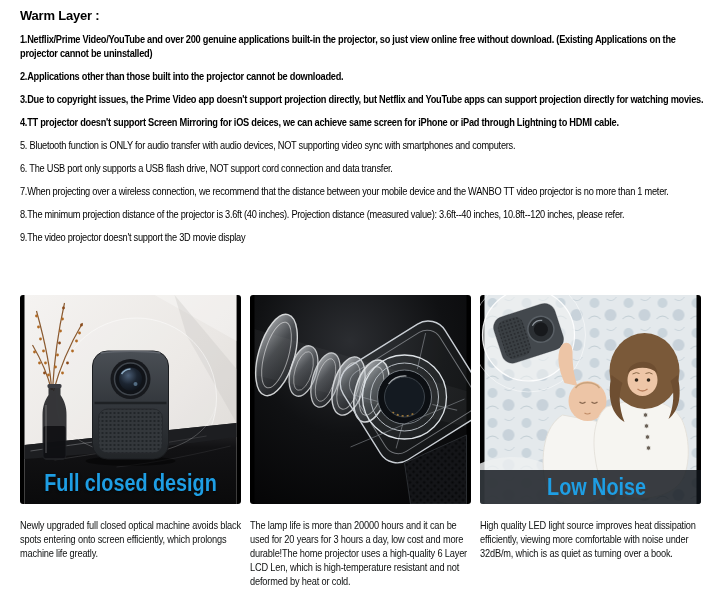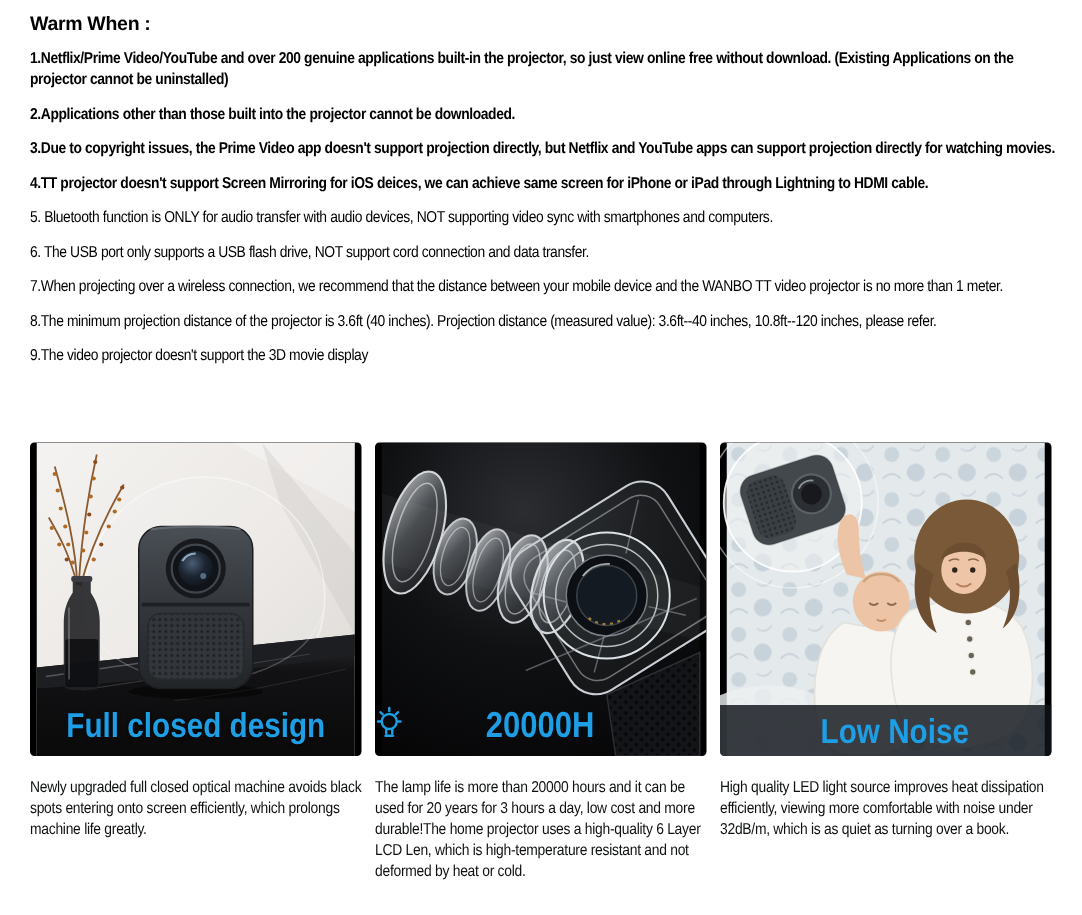--- a/index.html
+++ b/index.html
@@ -41,21 +41,21 @@
   .banner3-strip .banner-text{position:static;font-size:23px;}
   figcaption{
     margin-top:14px;font-size:10.5px;line-height:14px;letter-spacing:-0.2px;color:#0f1111;
     transform:scaleX(0.88);transform-origin:0 0;width:113.6%;
   }
 </style>
 </head>
 <body>
 
 <section class="warm-tips">
-  <h2>Warm When :</h2>
+  <h2>Warm Layer :</h2>
   <p class="bold">1.Netflix/Prime Video/YouTube and over 200 genuine applications built-in the projector, so just view online free without download. (Existing Applications on the projector cannot be uninstalled)</p>
   <p class="bold">2.Applications other than those built into the projector cannot be downloaded.</p>
   <p class="bold">3.Due to copyright issues, the Prime Video app doesn't support projection directly, but Netflix and YouTube apps can support projection directly for watching movies.</p>
   <p class="bold">4.TT projector doesn't support Screen Mirroring for iOS deices, we can achieve same screen for iPhone or iPad through Lightning to HDMI cable.</p>
   <p>5. Bluetooth function is ONLY for audio transfer with audio devices, NOT supporting video sync with smartphones and computers.</p>
   <p>6. The USB port only supports a USB flash drive, NOT support cord connection and data transfer.</p>
   <p>7.When projecting over a wireless connection, we recommend that the distance between your mobile device and the WANBO TT video projector is no more than 1 meter.</p>
   <p>8.The minimum projection distance of the projector is 3.6ft (40 inches). Projection distance (measured value): 3.6ft--40 inches, 10.8ft--120 inches, please refer.</p>
   <p>9.The video projector doesn't support the 3D movie display</p>
 </section>
@@ -206,28 +206,20 @@
           <circle cx="150" cy="102" r="42" fill="rgba(212,218,224,0.06)" stroke="#dde2e6" stroke-width="1.3"></circle>
           <circle cx="150" cy="102" r="34" fill="none" stroke="#b8bec4" stroke-width="1"></circle>
           <circle cx="150" cy="102" r="27" fill="#0c0f13" stroke="#787e84" stroke-width="1"></circle>
           <circle cx="150" cy="102" r="20" fill="#141a21" stroke="#3c434a" stroke-width="1"></circle>
           <path d="M134,89 A21,21 0 0 1 152,81" stroke="#e8ecf0" stroke-width="1.2" fill="none" opacity="0.7"></path>
           <path d="M138,117 A19,19 0 0 0 160,118" stroke="#b98c3e" stroke-width="1.5" stroke-dasharray="2 3" fill="none" opacity="0.85"></path>
           <path d="M150,168 L212,140 L212,209 L156,209 Z" fill="url(#mesh2)" stroke="#2b2e32" stroke-width="1"></path>
           <path d="M96,152 L210,104" stroke="#9aa0a6" stroke-width="1" opacity="0.5"></path>
         </g>
       </svg>
-      <div class="banner2-row">
-        <svg width="19" height="24" viewBox="0 0 19 24" fill="none" stroke="#1e9ee4" stroke-width="1.6" stroke-linecap="round">
-          <circle cx="9.5" cy="11" r="5"></circle>
-          <path d="M7.5,16 L7.5,19 M11.5,16 L11.5,19 M7,20.5 L12,20.5"></path>
-          <path d="M9.5,2 L9.5,4 M2,11 L4,11 M15,11 L17,11 M3.6,4.8 L5.2,6.2 M15.4,4.8 L13.8,6.2"></path>
-        </svg>
-        <span class="banner-text">20000H</span>
-      </div>
     </div>
     <figcaption>The lamp life is more than 20000 hours and it can be used for 20 years for 3 hours a day, low cost and more durable!The home projector uses a high-quality 6 Layer LCD Len, which is high-temperature resistant and not deformed by heat or cold.</figcaption>
   </figure>
 
   <figure class="card">
     <div class="art">
       <svg viewBox="0 0 212 209" width="100%" height="209">
         <defs>
           <pattern id="quilt3" width="34" height="30" patternUnits="userSpaceOnUse">
             <rect width="34" height="30" fill="#e4e9ec"></rect>

